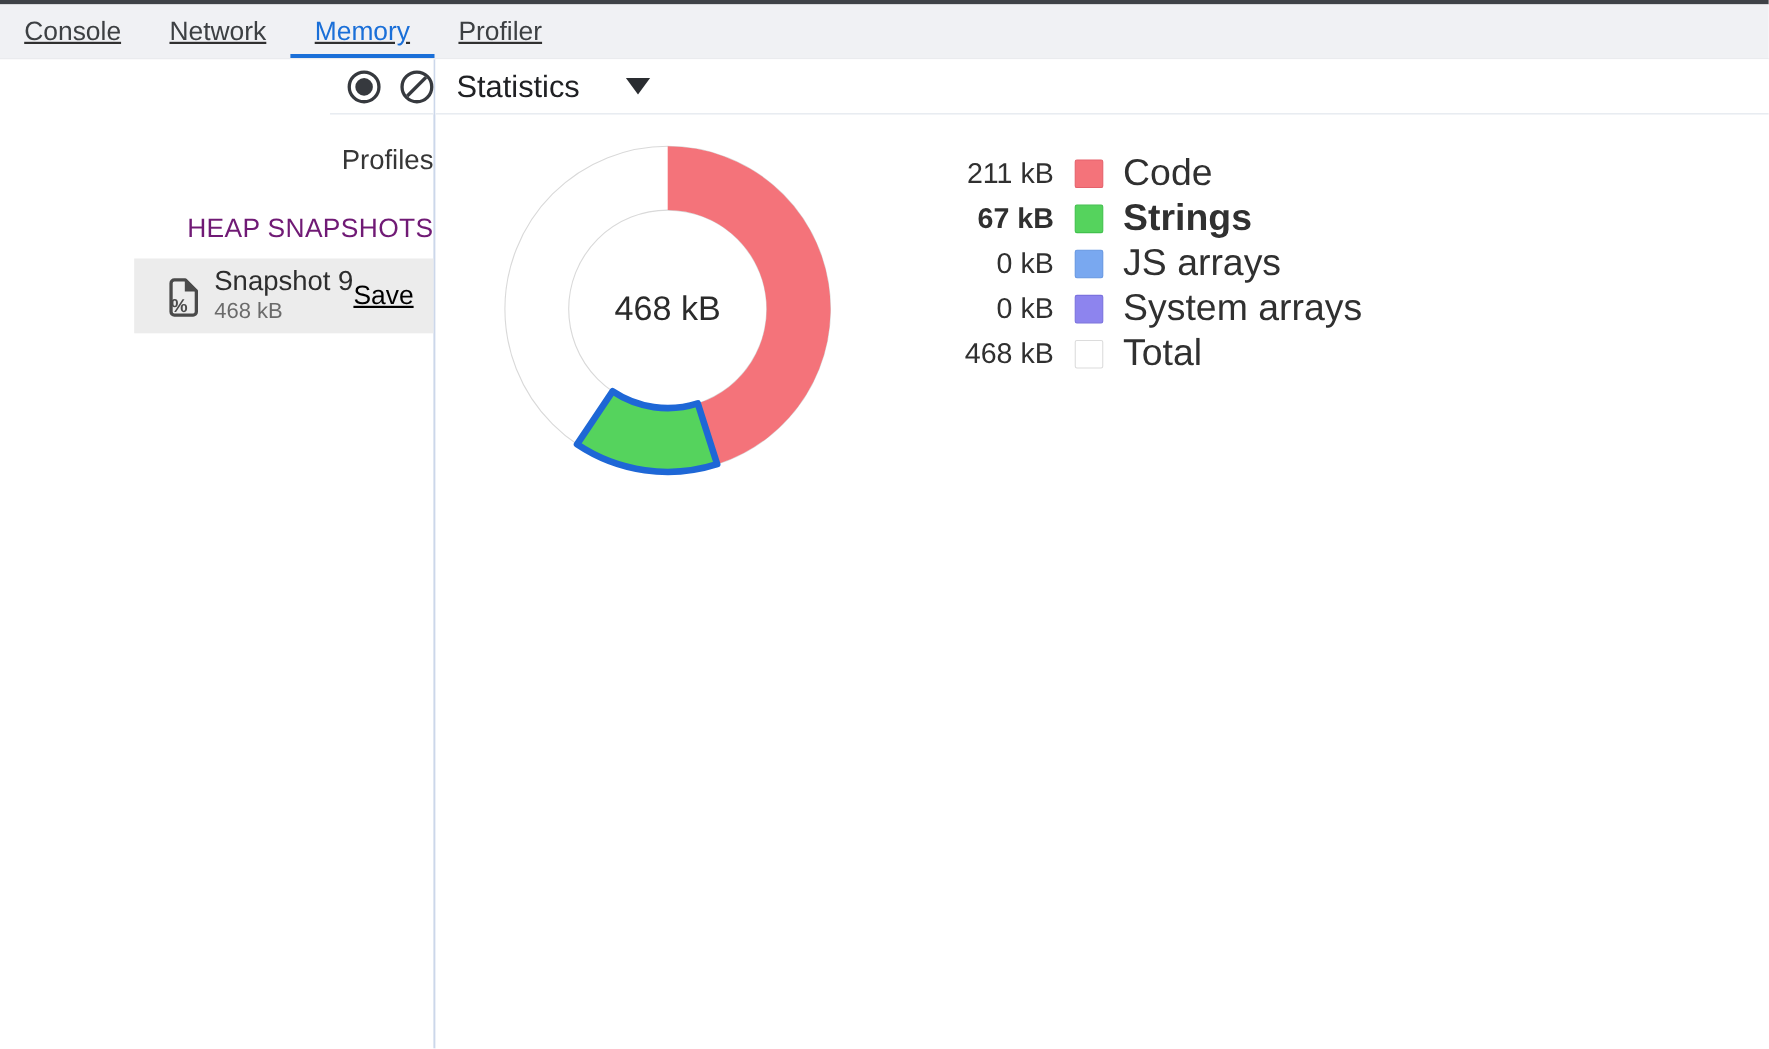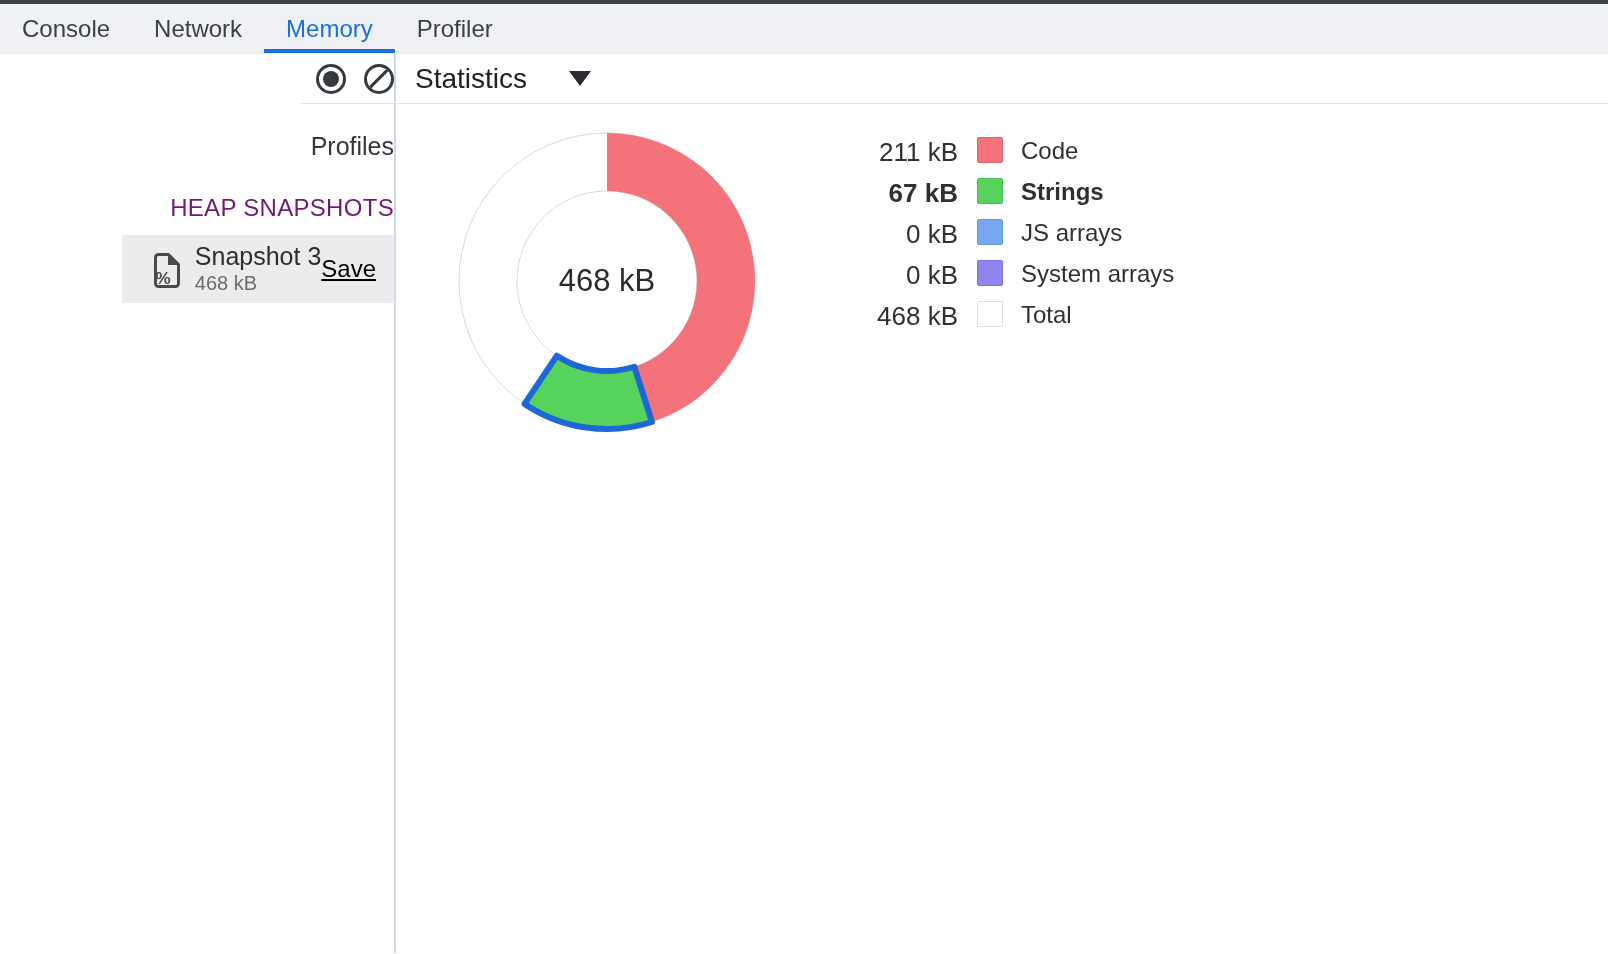--- a/index.html
+++ b/index.html
@@ -8,20 +8,21 @@
     width:1608px; height:954px; overflow:hidden;
     font-family:"Liberation Sans", sans-serif;
     background:#ffffff; color:#303030;
     -webkit-font-smoothing:antialiased;
   }
   
   .top-strip { height:4px; background:#3f4247; }
   .tabbar {
     height:50px; background:#f0f1f4; display:flex; align-items:stretch;
     border-bottom:1px solid #e7e9ec;
+    text-decoration:underline;
   }
   .tab {
     display:flex; align-items:center; padding:0 22px;
     font-size:24px; color:#3d4043; cursor:default; white-space:nowrap;
   }
   .tab.selected { color:#1a6fd8; box-shadow: inset 0 -4px 0 #1a6fd8; }
   
   .workspace { display:flex; height:899px; }
   .sidebar {
     width:396px; min-width:396px; border-right:2px solid #ccd7ea;
@@ -72,24 +73,24 @@
   .save-link { font-size:24px; color:#000000; text-decoration:underline; cursor:pointer; }
   
   .main-pane { flex:1 1 auto; display:flex; flex-direction:column; background:#fff; }
   .stats-view { position:relative; flex:1 1 auto; }
   .donut-wrap { position:absolute; left:51px; top:17px; width:320px; height:320px; }
   .donut-center {
     position:absolute; inset:0; display:flex; align-items:center; justify-content:center;
     font-size:31px; color:#2b2b2b; pointer-events:none;
   }
   .legend { position:absolute; left:460px; top:33px; }
-  .legend-row { display:flex; height:41px; cursor:pointer; }
+  .legend-row { display:flex; align-items:center; height:41px; cursor:pointer; }
   .legend-value { width:102px; text-align:right; font-size:26px; color:#303030; white-space:nowrap; }
   .legend-swatch { width:26px; height:26px; margin-left:19px; border-radius:2px; }
-  .legend-label { margin-left:18px; font-size:24px; color:#303030; white-space:nowrap; }
+  .legend-label { margin-left:18px; font-size:34px; color:#303030; white-space:nowrap; }
   .legend-row.bold .legend-value, .legend-row.bold .legend-label { font-weight:bold; }
 </style>
 </head>
 <body>
 
 <div class="top-strip"></div>
 
 <div class="tabbar">
   <div class="tab">Console</div>
   <div class="tab">Network</div>
@@ -106,21 +107,21 @@
     </div>
     <div class="profiles-heading">Profiles</div>
     <div class="section-title">HEAP SNAPSHOTS</div>
     <div class="snapshot-row">
       <svg class="snap-icon" width="30" height="37" viewBox="0 0 30 37">
         <path d="M6 2.5 h10.5 L26.5 12.5 v19 a3 3 0 0 1 -3 3 h-17 a3 3 0 0 1 -3 -3 v-26 a3 3 0 0 1 3 -3 z" fill="none" stroke="#4a4a4a" stroke-width="3" stroke-linejoin="round"></path>
         <path d="M16 2 v11 h11 z" fill="#4a4a4a"></path>
         <text x="11" y="31.5" font-size="17" font-weight="bold" fill="#4a4a4a" text-anchor="middle" font-family="Liberation Sans, sans-serif">%</text>
       </svg>
       <div class="snap-info">
-        <div class="snap-name">Snapshot 3</div>
+        <div class="snap-name">Snapshot 9</div>
         <div class="snap-size">468 kB</div>
       </div>
       <div class="save-link">Save</div>
     </div>
   </div>
 
   <div class="main-pane">
     <div class="pane-toolbar">
       <div class="view-select">
         <span class="view-select-label">Statistics</span>

